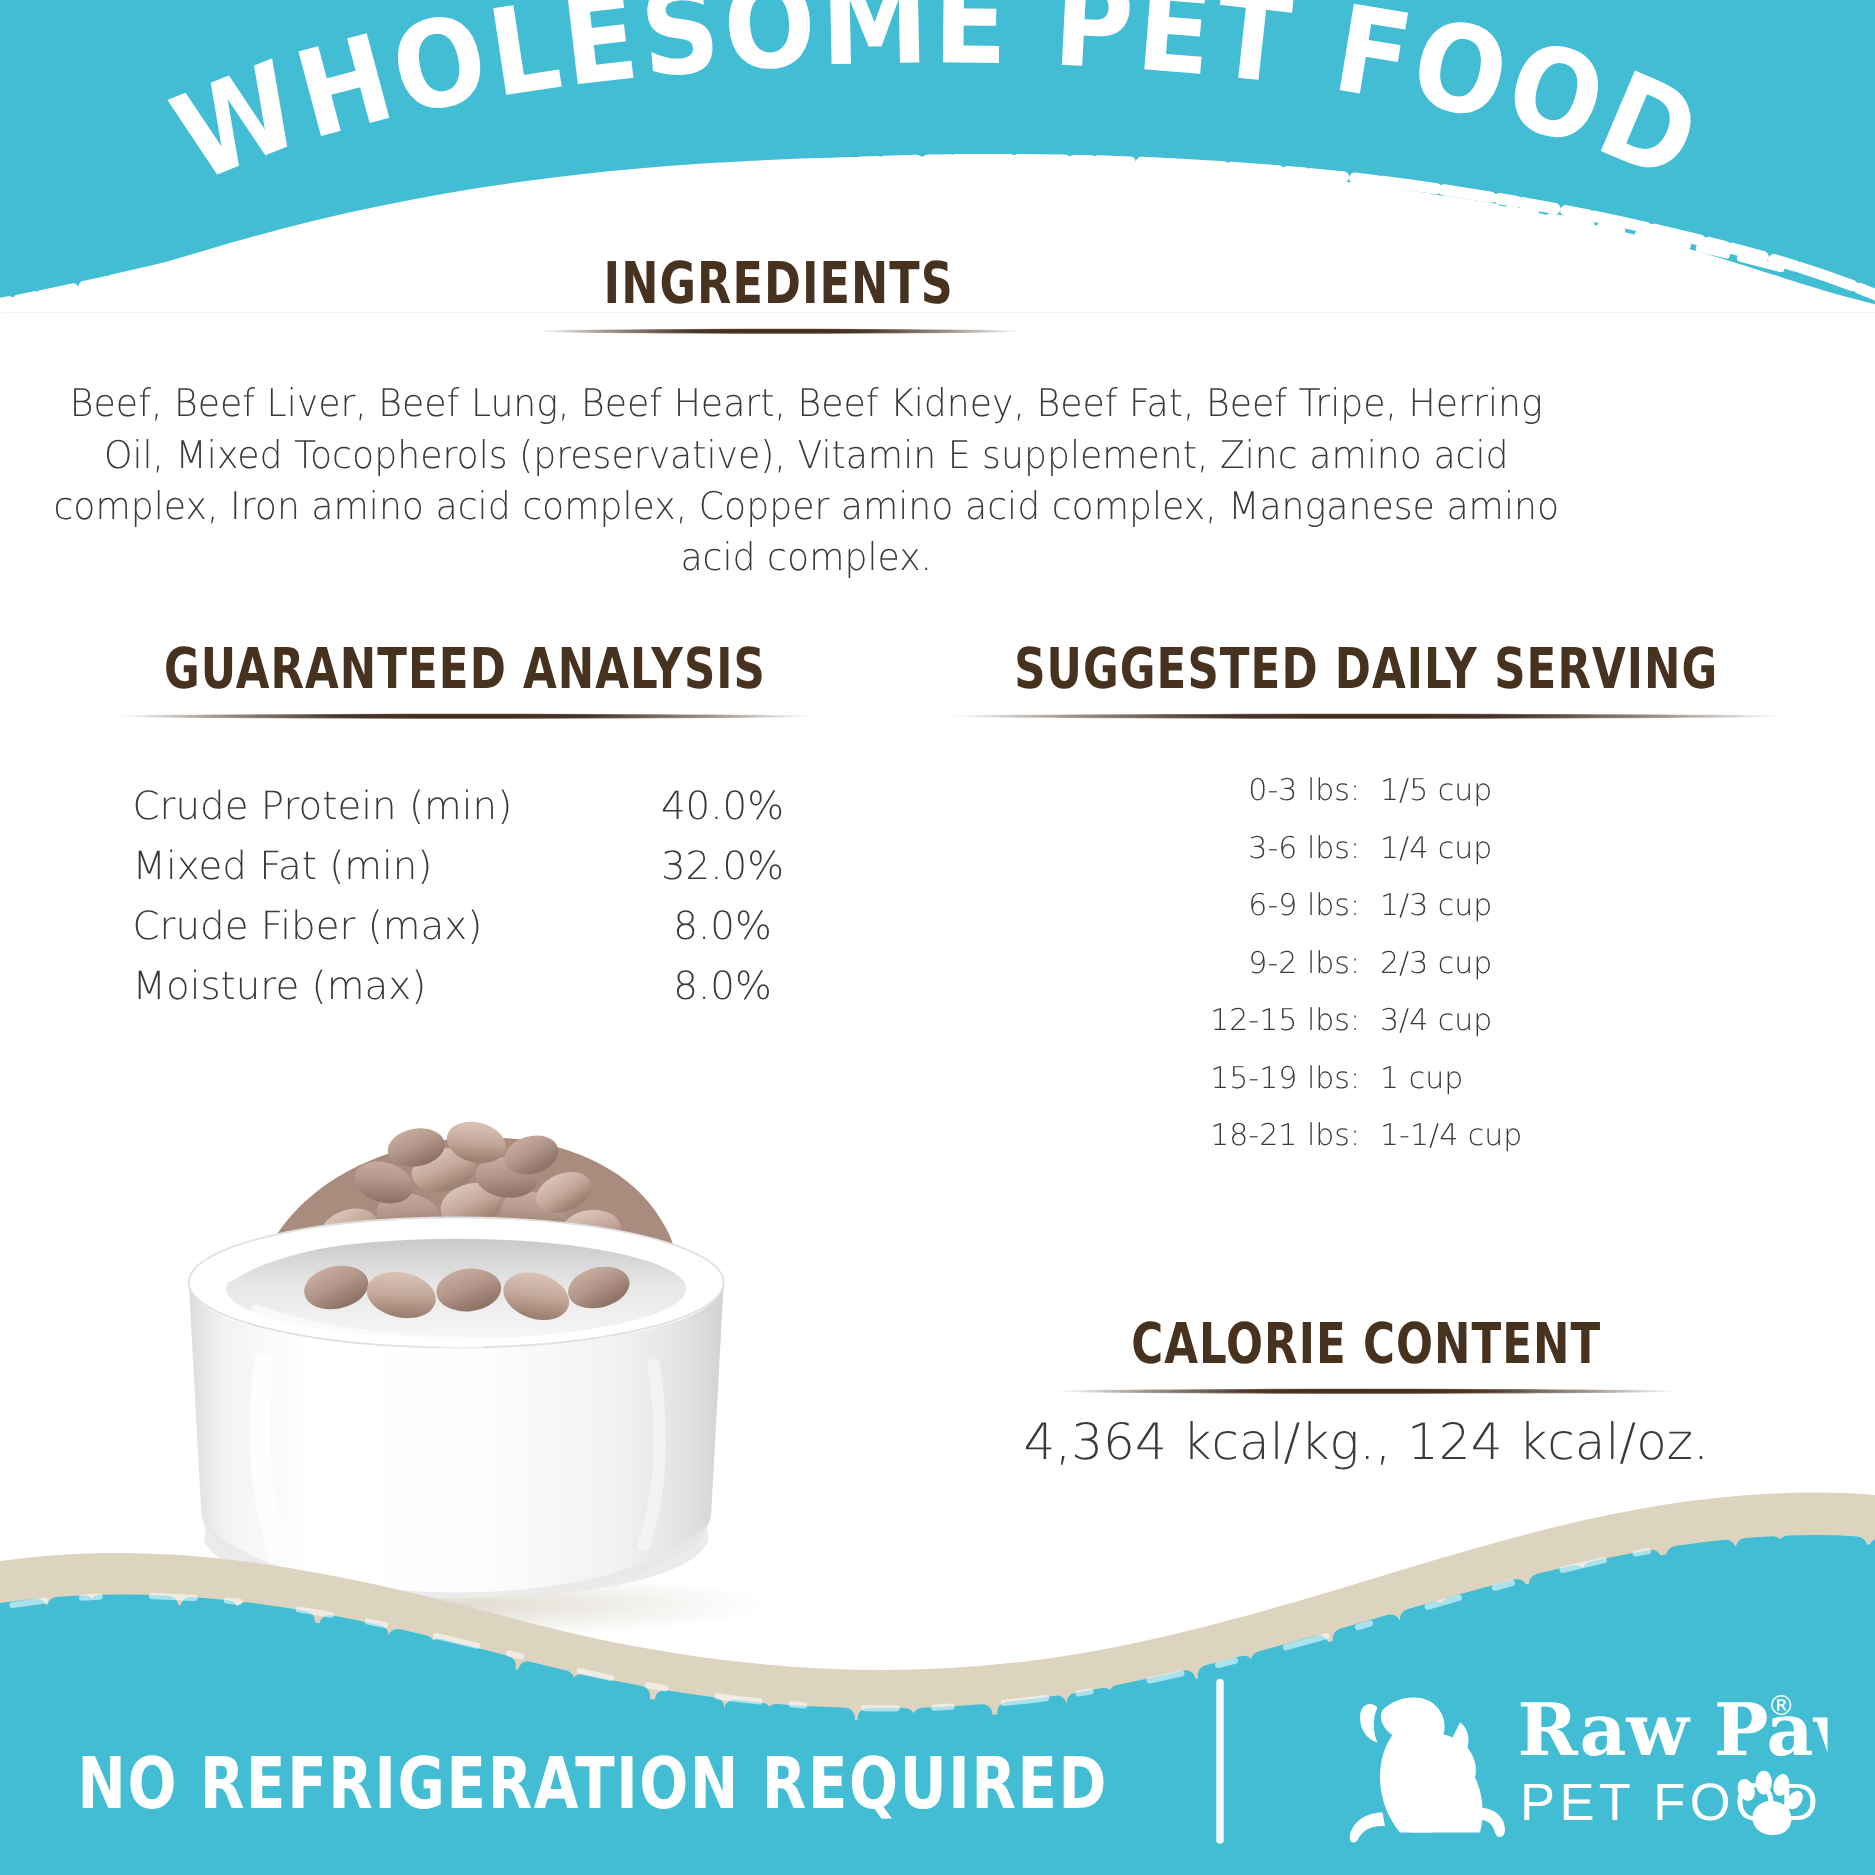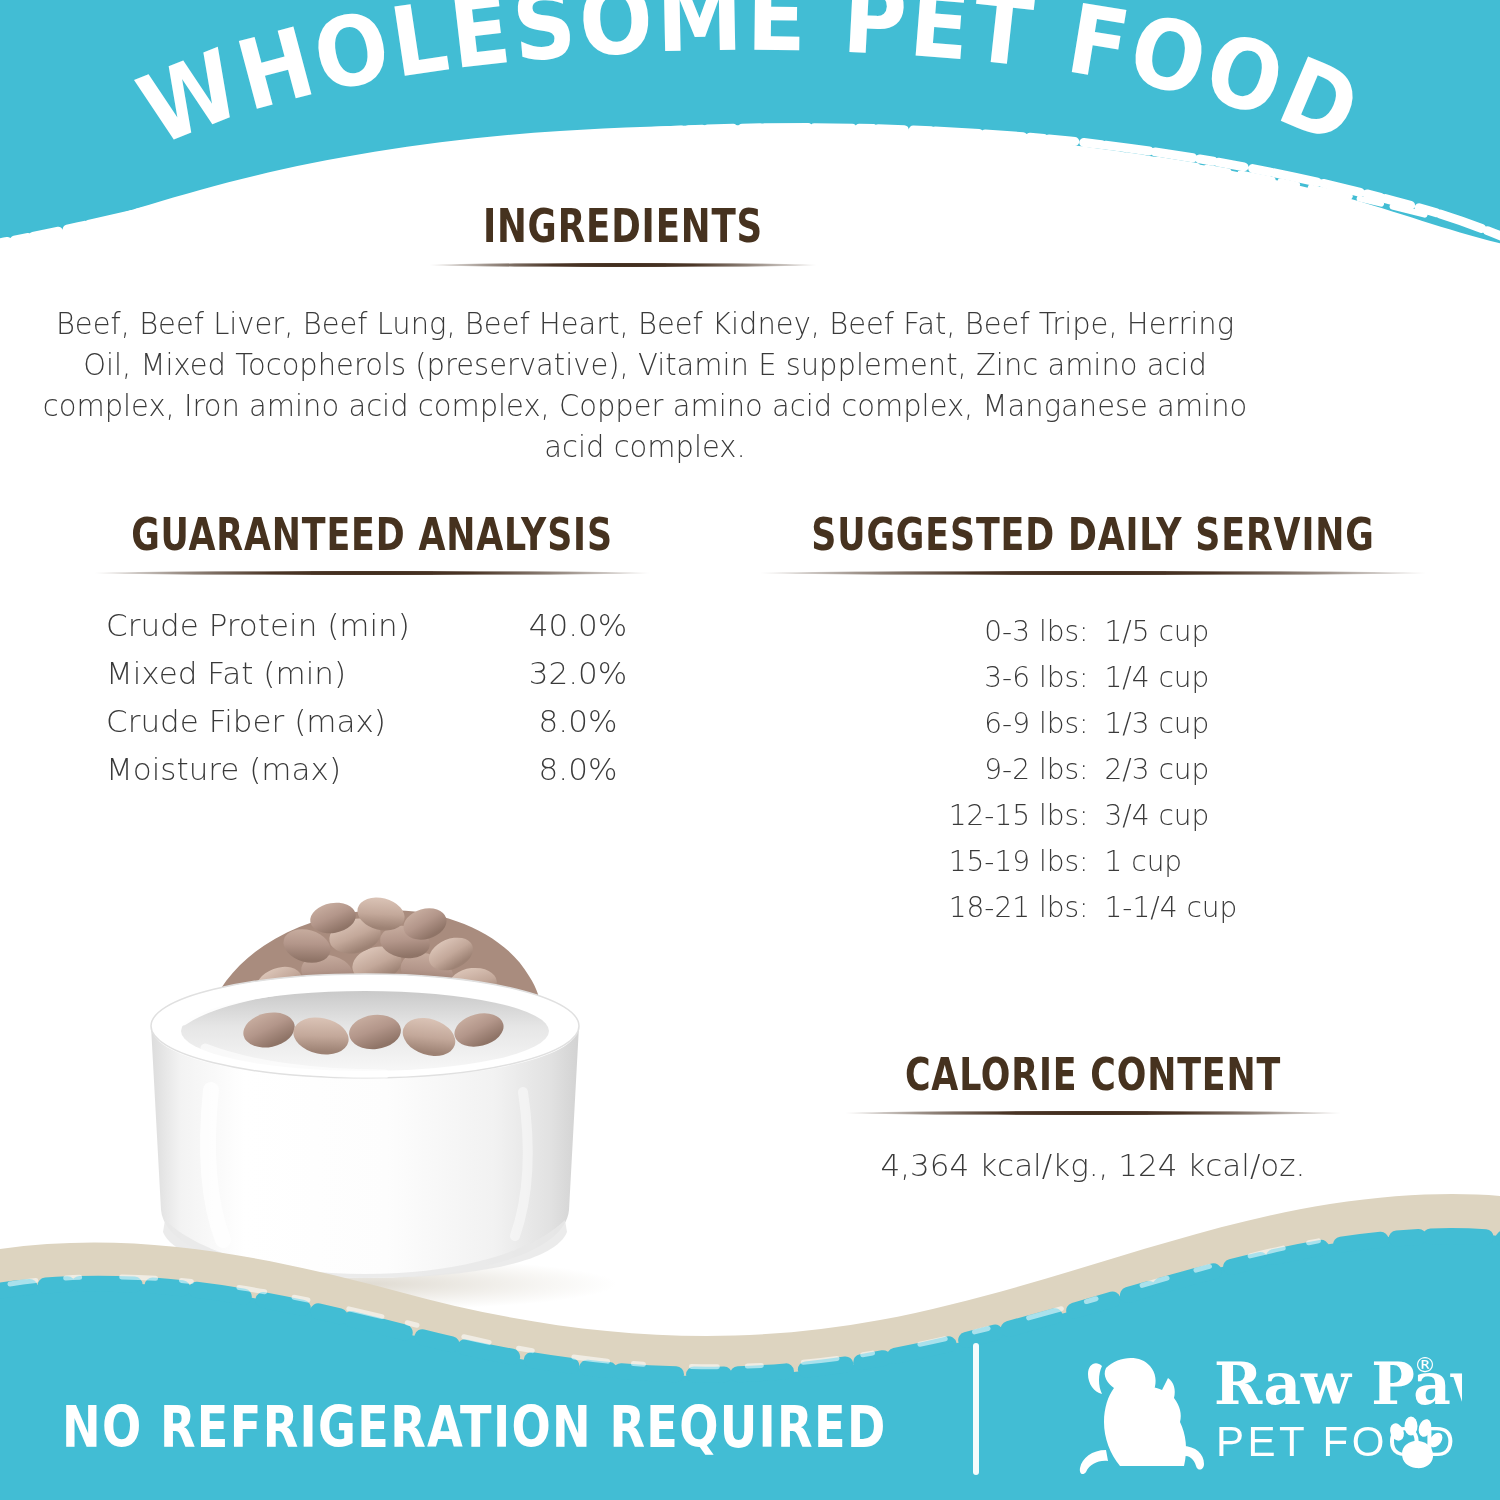--- a/index.html
+++ b/index.html
@@ -103,21 +103,21 @@
     position: absolute;
     top: 512px;
     left: 62px;
     width: 620px;
     z-index: 4;
   }
   #ga-title { font-size: 45px; }
   #ga-rule { width: 560px; }
 
   #ga-table {
-    margin-top: 24px;
+    margin-top: 44px;
     width: 580px;
     border-collapse: collapse;
   }
   #ga-table td {
     color: #3a3a3a;
     font-size: 31px;
     line-height: 48px;
     font-family: "DejaVu Sans", "Liberation Sans", sans-serif;
     font-weight: 300;
     padding: 0;
@@ -135,45 +135,45 @@
   }
   #serving-title { font-size: 45px; }
   #serving-rule { width: 672px; }
 
   #serving-table {
     margin: 32px auto 0;
     border-collapse: collapse;
   }
   #serving-table td {
     color: #3a3a3a;
-    font-size: 28px;
+    font-size: 24px;
     line-height: 46px;
     font-family: "DejaVu Sans", "Liberation Sans", sans-serif;
     font-weight: 300;
     padding: 0;
     white-space: nowrap;
   }
   #serving-table td.srv-weight { text-align: right; padding-right: 16px; }
   #serving-table td.srv-amount { text-align: left; }
 
   
   #calorie-section {
     position: absolute;
     top: 1052px;
     left: 748px;
     width: 690px;
     z-index: 4;
   }
   #calorie-title { font-size: 45px; }
   #calorie-rule { width: 500px; }
   #calorie-body {
-    margin-top: 30px;
+    margin-top: 14px;
     text-align: center;
     color: #3a3a3a;
-    font-size: 31px;
+    font-size: 40px;
     font-family: "DejaVu Sans", "Liberation Sans", sans-serif;
     font-weight: 300;
   }
 
   
   #bowl-photo {
     position: absolute;
     left: 55px;
     top: 880px;
     width: 620px;

